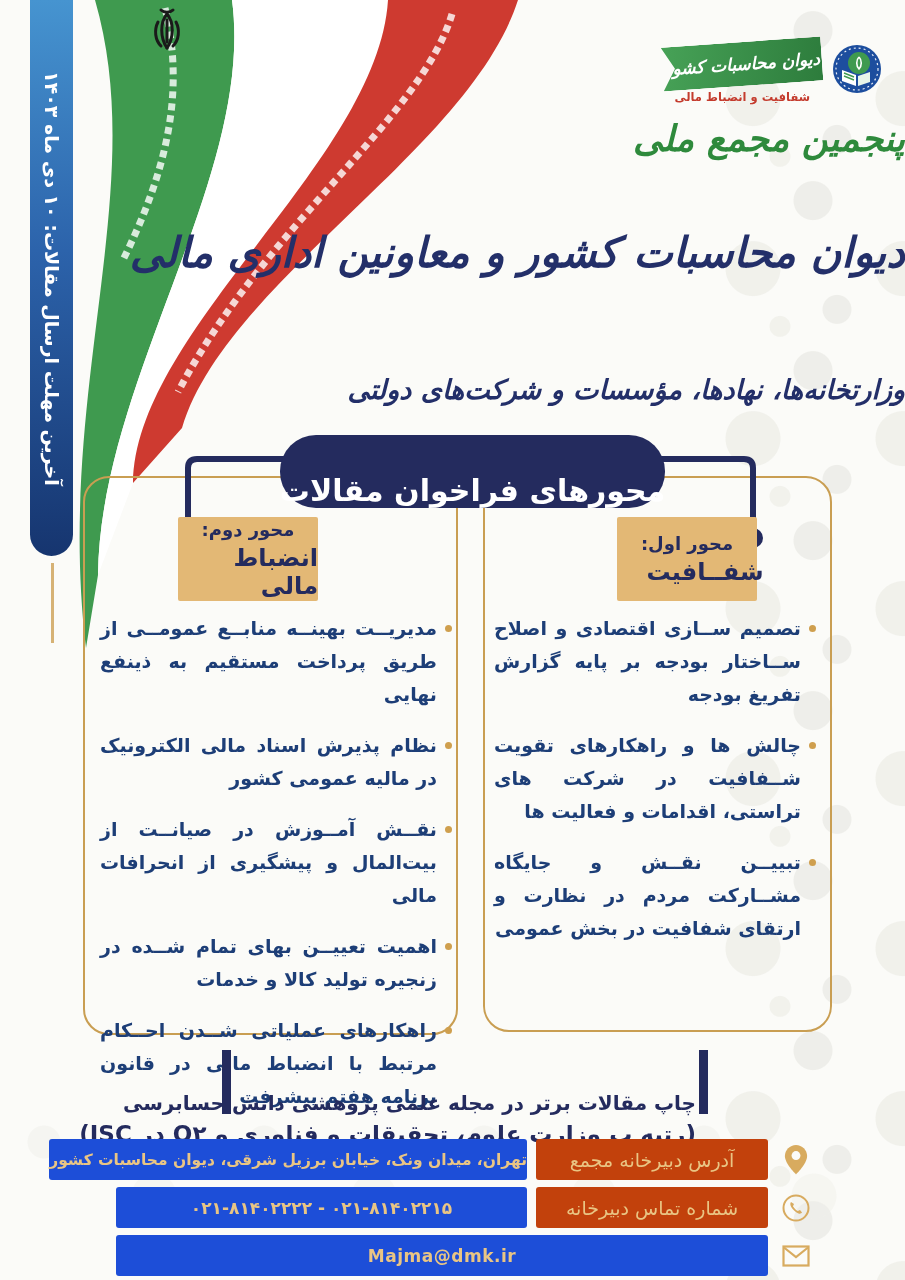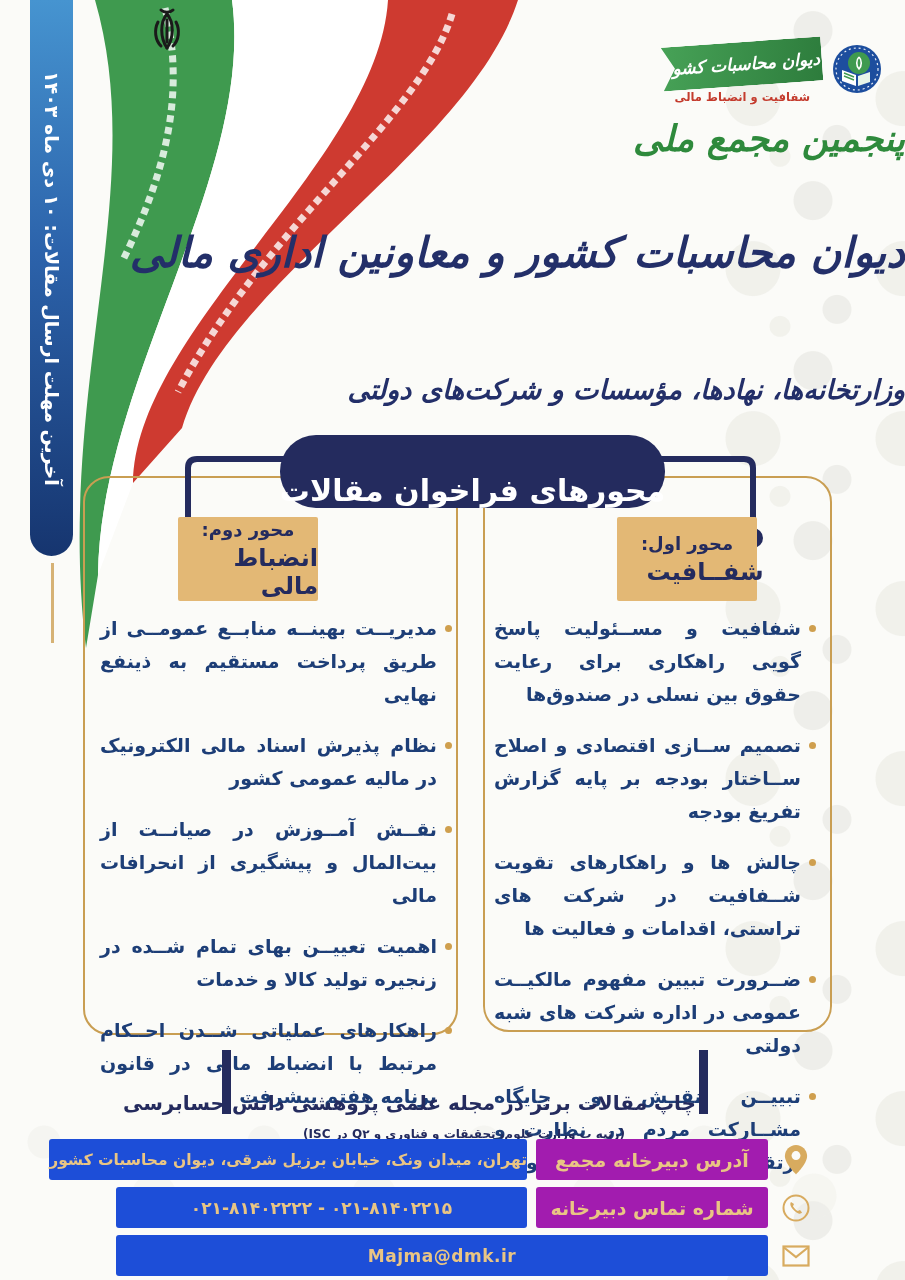--- a/index.html
+++ b/index.html
@@ -98,32 +98,32 @@
     width:7px; height:7px; border-radius:50%; background:#cf9f4e;
   }
   
   .note-bar { position:absolute; top:1050px; width:9px; height:64px; background:#242b5e; }
   .nb-right { left:699px; } .nb-left { left:222px; }
   .note {
     position:absolute; left:232px; top:1087px; width:464px; text-align:center;
     direction:rtl; color:#242b5e; font-weight:bold;
   }
   .note .n1 { font-size:20px; line-height:32px; white-space:nowrap; }
-  .note .n2 { font-size:12px; line-height:30px; white-space:nowrap; }
+  .note .n2 { font-size:23px; line-height:30px; white-space:nowrap; }
   
   .contact-row {
     position:absolute; left:116px; width:699px; height:41px;
     display:flex; direction:rtl; gap:9px; align-items:stretch;
   }
   .row-1 { top:1139px; } .row-2 { top:1187px; } .row-3 { top:1235px; }
   .cicon { flex:0 0 38px; display:flex; align-items:center; justify-content:center; }
   .clabel {
-    flex:0 0 232px; background:#a21caf; border-radius:3px;
-    display:flex; align-items:center; justify-content:center;
-    color:#e9c584; font-size:19px; font-weight:bold; white-space:nowrap;
+    flex:0 0 232px; background:#c2410c; border-radius:3px;
+    display:flex; align-items:center; justify-content:center;
+    color:#e9c584; font-size:19px; font-weight:normal; white-space:nowrap;
   }
   .cvalue {
     flex:1 1 auto; background:#1d4ed8; border-radius:3px;
     display:flex; align-items:center; justify-content:center;
     color:#e9c584; font-size:15.5px; font-weight:bold; white-space:nowrap;
   }
   .cvalue.ltr { direction:ltr; font-size:17px; letter-spacing:.5px; }
 </style>
 </head>
 <body>
@@ -193,24 +193,22 @@
   <div class="axis-header hdr-right">
     <div class="axis-label">محور اول:</div>
     <div class="axis-title">شفــافیت</div>
   </div>
   <div class="axis-header hdr-left">
     <div class="axis-label">محور دوم:</div>
     <div class="axis-title">انضباط مالی</div>
   </div>
 
   <ul class="axis-items items-right">
-    <li>شفافیت و مســئولیت پاسخ گویی راهکاری برای رعایت حقوق بین نسلی در صندوق‌ها</li>
     <li>تصمیم ســازی اقتصادی و اصلاح ســاختار بودجه بر پایه گزارش تفریغ بودجه</li>
     <li>چالش ها و راهکارهای تقویت شــفافیت در شرکت های تراستی، اقدامات و فعالیت ها</li>
-    <li>ضــرورت تبیین مفهوم مالکیــت عمومی در اداره شرکت های شبه دولتی</li>
     <li>تبییــن نقــش و جایگاه مشــارکت مردم در نظارت و ارتقای شفافیت در بخش عمومی</li>
   </ul>
   <ul class="axis-items items-left">
     <li>مدیریــت بهینــه منابــع عمومــی از طریق پرداخت مستقیم به ذینفع نهایی</li>
     <li>نظام پذیرش اسناد مالی الکترونیک در مالیه عمومی کشور</li>
     <li>نقــش آمــوزش در صیانــت از بیت‌المال و پیشگیری از انحرافات مالی</li>
     <li>اهمیت تعییــن بهای تمام شــده در زنجیره تولید کالا و خدمات</li>
     <li>راهکارهای عملیاتی شــدن احــکام مرتبط با انضباط مالی در قانون برنامه هفتم پیشرفت</li>
   </ul>
 

